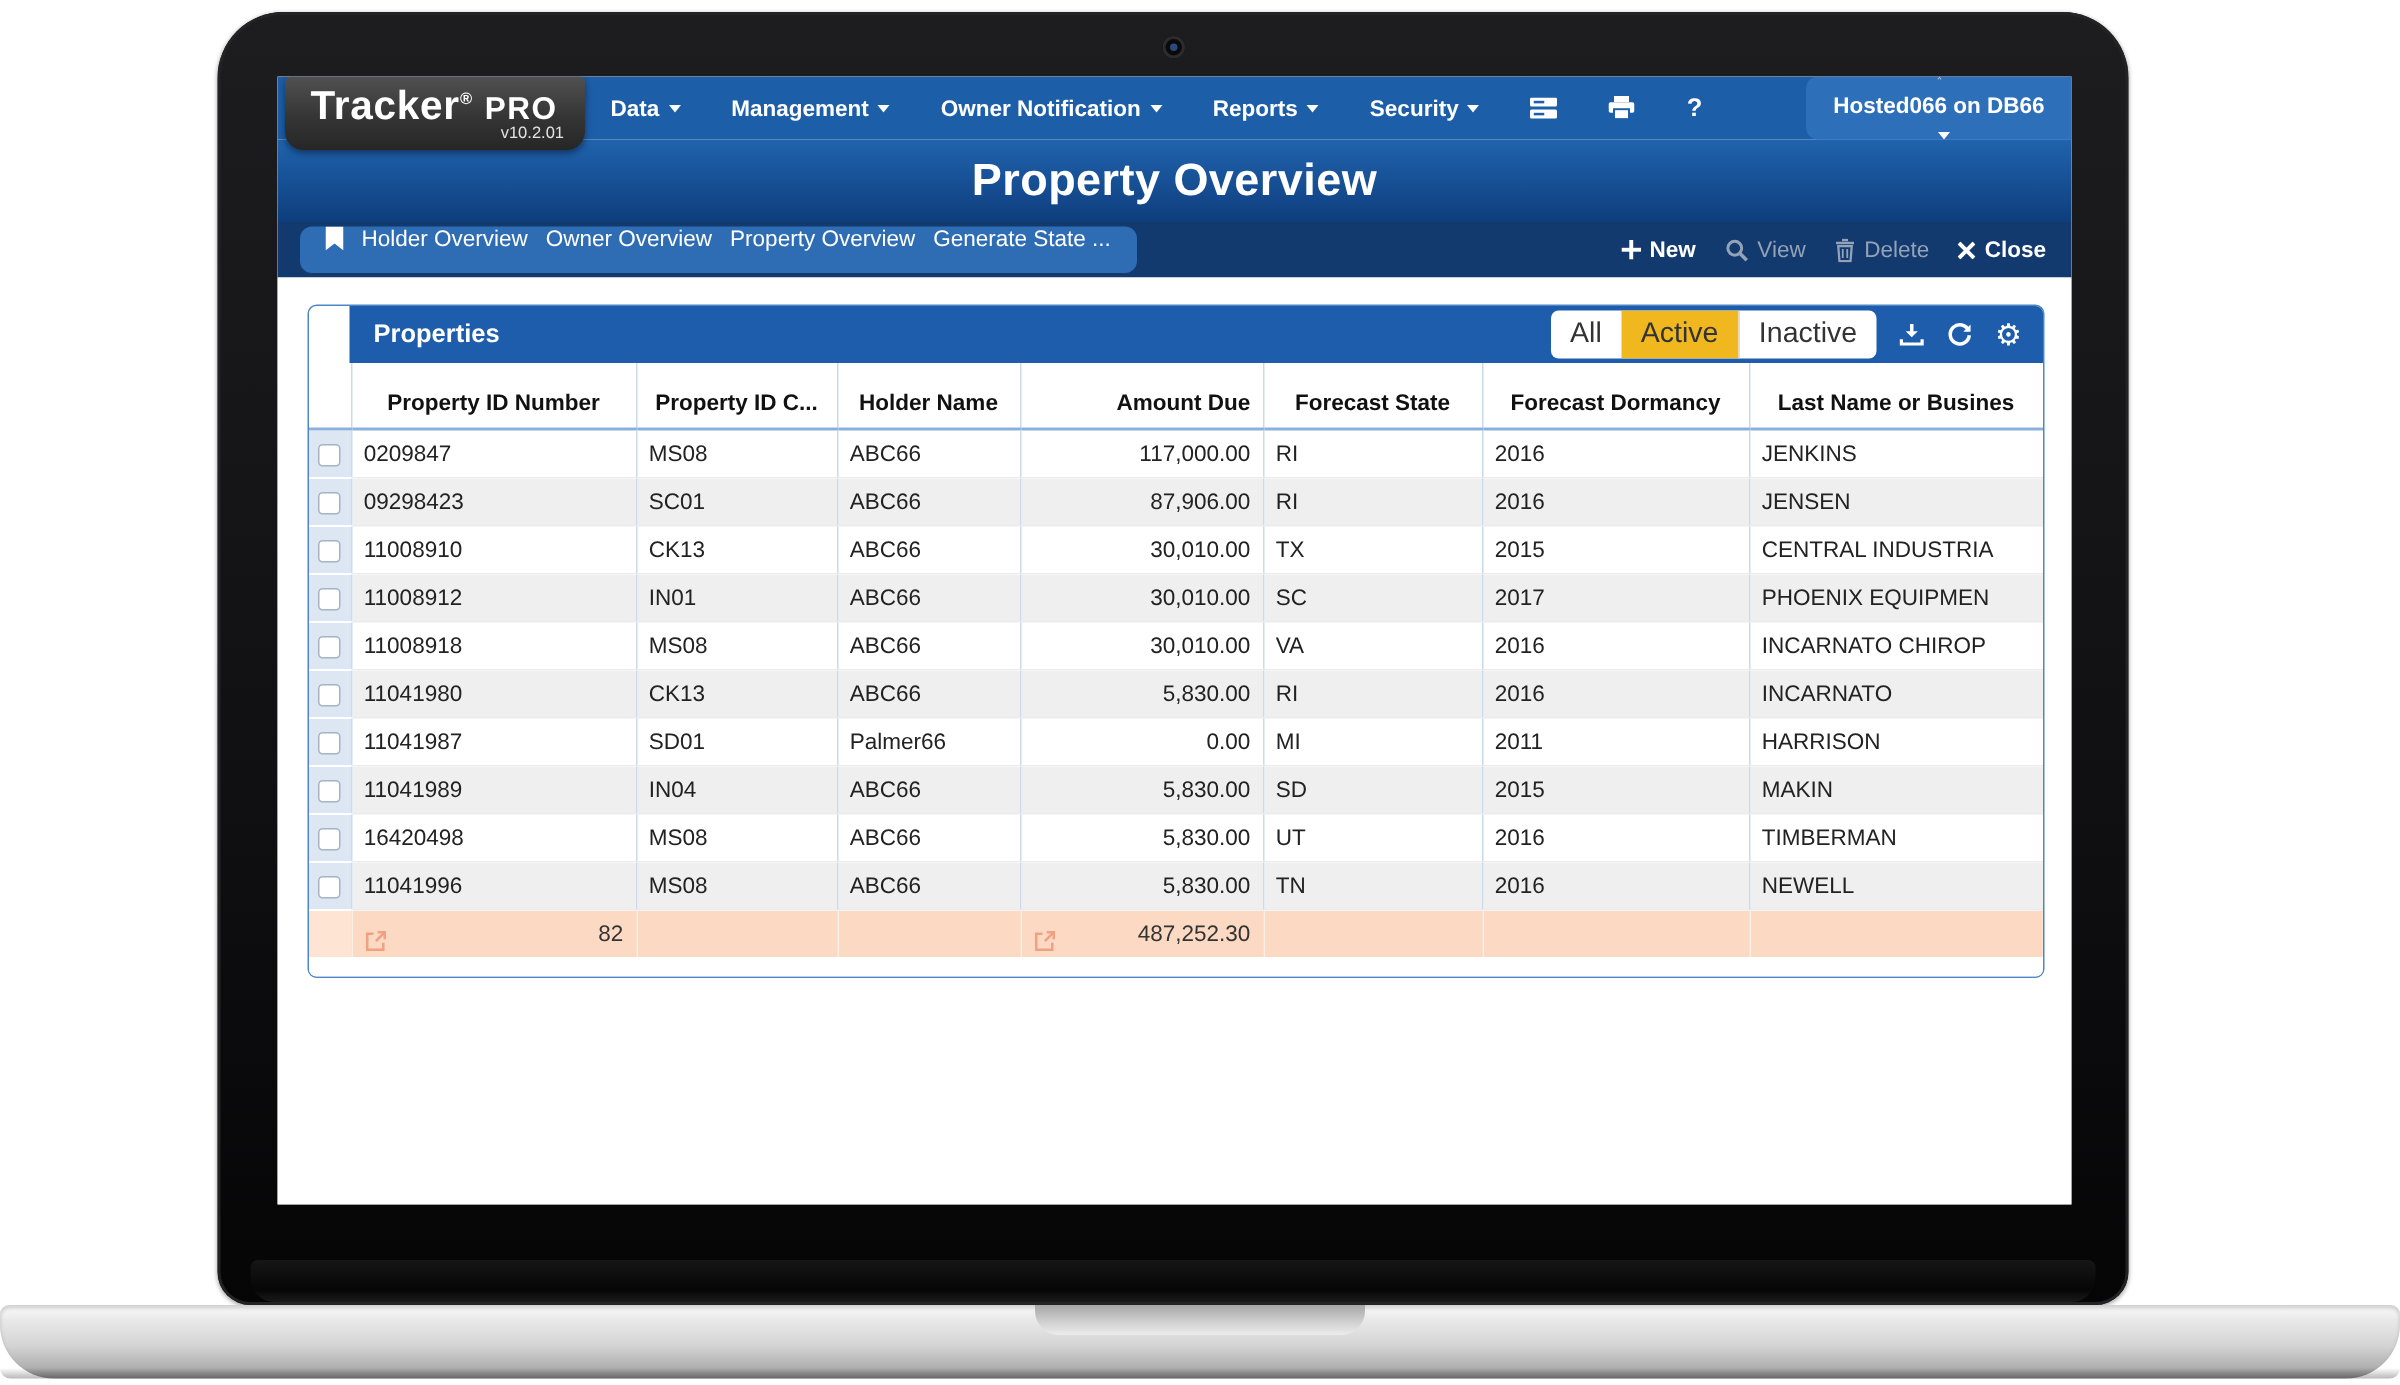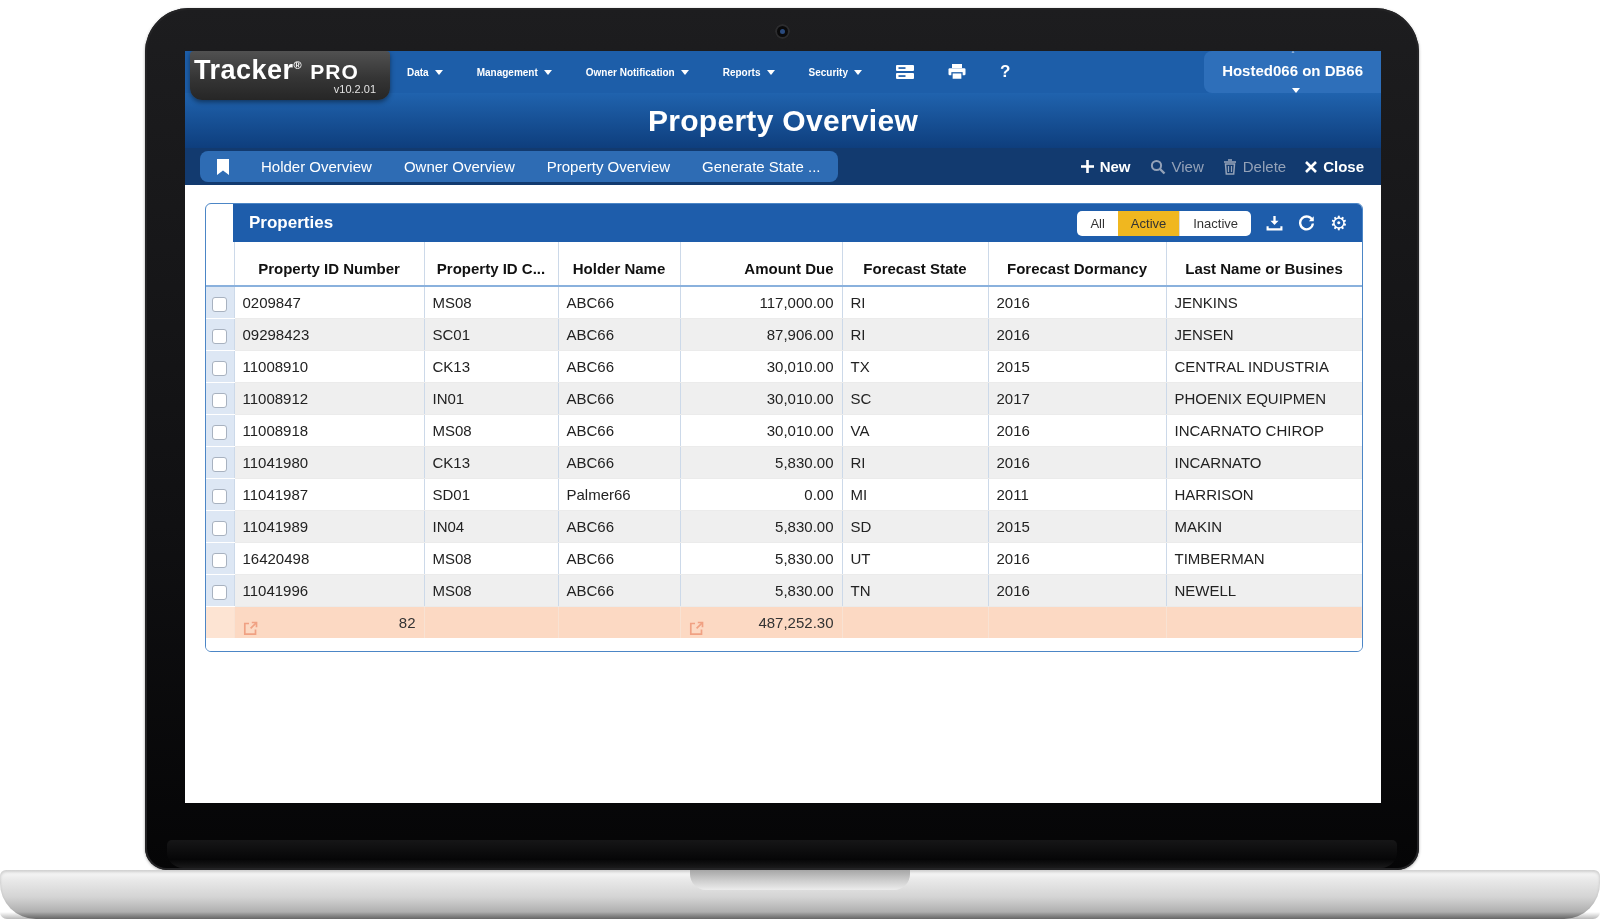--- a/index.html
+++ b/index.html
@@ -26,59 +26,59 @@
                background:linear-gradient(180deg,rgba(0,0,0,0),rgba(0,0,0,.28)); border-radius:0 0 36px 36px; }
 
   
   .screen { position:absolute; left:185px; top:51px; width:1196px; height:752px; background:#fff; overflow:hidden; }
 
   
   .navbar { position:relative; height:42px; background:#1d5ea9; }
   .logo-badge { position:absolute; left:5px; top:0; width:200px; height:49px; z-index:6;
                 background:linear-gradient(180deg,#515151,#353535 55%,#262626);
                 border-radius:4px 4px 12px 12px; box-shadow:0 2px 5px rgba(0,0,0,.45);
-                padding:4px 14px 0 4px; color:#fff; }
+                padding:4px 14px 0 17px; color:#fff; }
   .logo-line1 { display:flex; align-items:baseline; gap:8px; }
   .logo-tracker { font-size:27px; font-weight:700; letter-spacing:.5px; }
   .logo-reg { font-size:11px; vertical-align:super; }
   .logo-pro { font-size:21px; font-weight:700; letter-spacing:1px; }
   .logo-version { text-align:right; font-size:11px; color:#e3e3e3; margin-top:-3px; }
   .menus { position:absolute; left:205px; top:0; height:42px; display:flex; align-items:center; }
-  .menu-item { padding:0 17px; color:#fff; font-size:10px; font-weight:600; white-space:nowrap; cursor:pointer; }
+  .menu-item { padding:0 17px; color:#fff; font-size:15px; font-weight:600; white-space:nowrap; cursor:pointer; }
   .caret { display:inline-block; width:0; height:0; border-left:4px solid transparent;
            border-right:4px solid transparent; border-top:5px solid #fff; margin-left:6px; vertical-align:middle; }
   .nav-iconbtn { padding:0 17px; display:flex; align-items:center; height:42px; cursor:pointer; }
   .nav-help { color:#fff; font-size:17px; font-weight:700; }
   .server-btn { position:absolute; right:0; top:0; height:42px; padding:0 18px; display:flex; align-items:center; gap:9px;
                 background:#2e6fba; border-radius:8px 0 0 8px; color:#fff; font-size:15px; font-weight:600; cursor:pointer;flex-direction:column; }
 
   
   .title-band { height:55px; background:linear-gradient(180deg,#2063ae,#0e3e7d);
                 display:flex; align-items:center; justify-content:center; color:#fff;
                 font-size:30px; font-weight:700; letter-spacing:.3px; }
 
   
   .tabbar { position:relative; height:37px; background:#123a6f; }
   .tab-pill { position:absolute; left:15px; top:3px; height:31px; background:#2e6cb4; border-radius:8px;
-              display:flex; align-items:center; gap:32px; padding:0 17px; }
+              display:flex; gap:12px; padding:0 17px; }
   .tab-item { color:#fff; font-size:15px; white-space:nowrap; cursor:pointer; }
   .tab-actions { position:absolute; right:17px; top:0; height:37px; display:flex; align-items:center; gap:19px; }
   .action { display:flex; align-items:center; gap:6px; color:#fff; font-size:15px; font-weight:700; cursor:pointer; }
   .action.disabled { color:#94a2b8; font-weight:400; cursor:default; }
 
   
   .content { position:relative; height:618px; background:#fff; }
   .panel { position:absolute; left:20px; top:18px; width:1158px; border:1px solid #4c86c6; border-radius:6px;
            overflow:hidden; background:#fff; }
   .panel-header { height:38px; background:#1e5dab; display:flex; align-items:center; justify-content:space-between;
                   padding:0 14px 0 16px;margin-left:27px; }
   .panel-title { color:#fff; font-size:17px; font-weight:700; }
   .panel-controls { display:flex; align-items:center; gap:15px; }
   .seg { display:flex; background:#fff; border-radius:5px; overflow:hidden; }
-  .seg-item { padding:5px 13px; font-size:13px; color:#333; cursor:pointer; }
+  .seg-item { padding:5px 13px; font-size:19px; color:#333; cursor:pointer; }
   .seg-item + .seg-item { border-left:1px solid #dcdcdc; }
   .seg-item.active { background:#f0b71f; border-left:none; }
   .panel-iconbtn { display:flex; align-items:center; cursor:pointer; }
   .gear-glyph { color:#fff; font-size:20px; line-height:1; font-family:"DejaVu Sans",sans-serif; }
 
   
   table { width:100%; border-collapse:collapse; table-layout:fixed; font-size:15px; color:#222; }
   th, td { border-right:1px solid #ccd9e9; white-space:nowrap; overflow:hidden; }
   th:last-child, td:last-child { border-right:none; }
   thead th { text-align:center; font-weight:700; color:#111; padding:18px 8px 8px; border-bottom:2px solid #8ab1dd;

